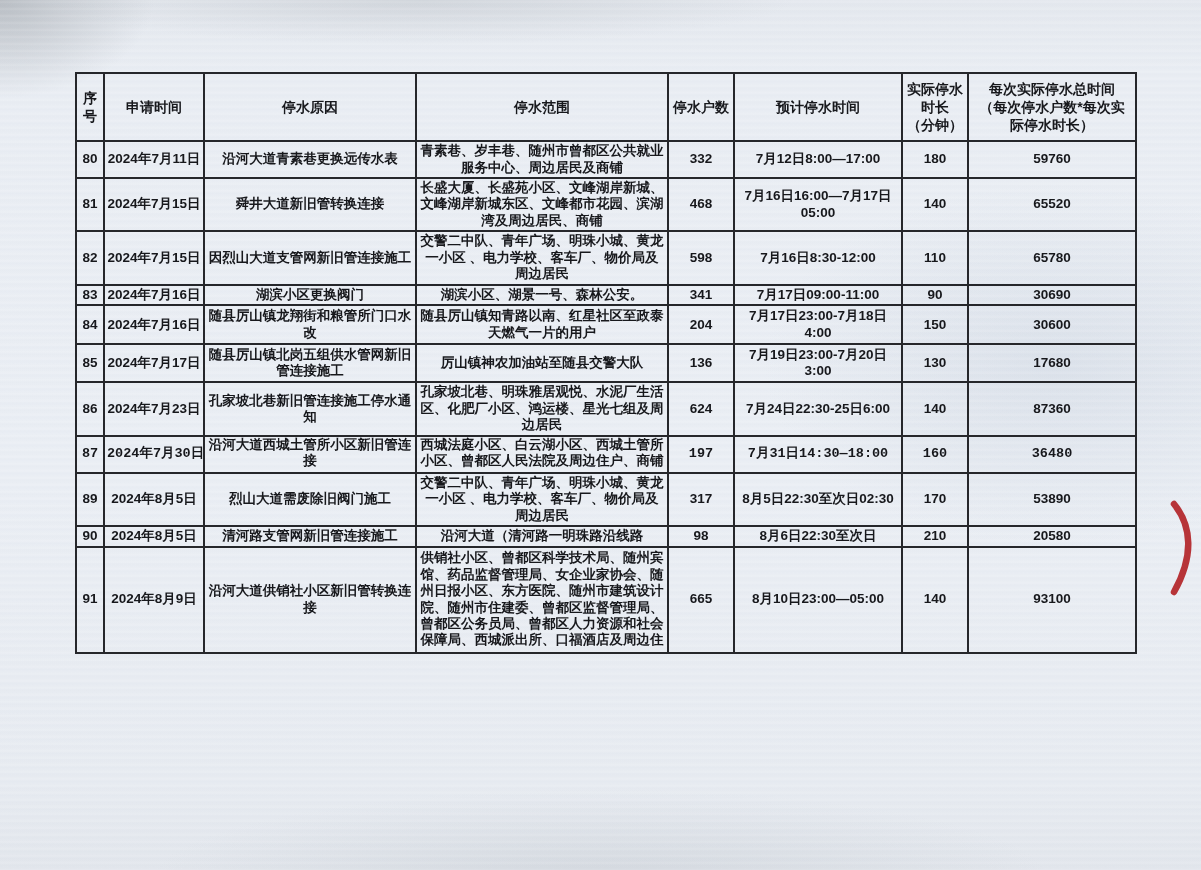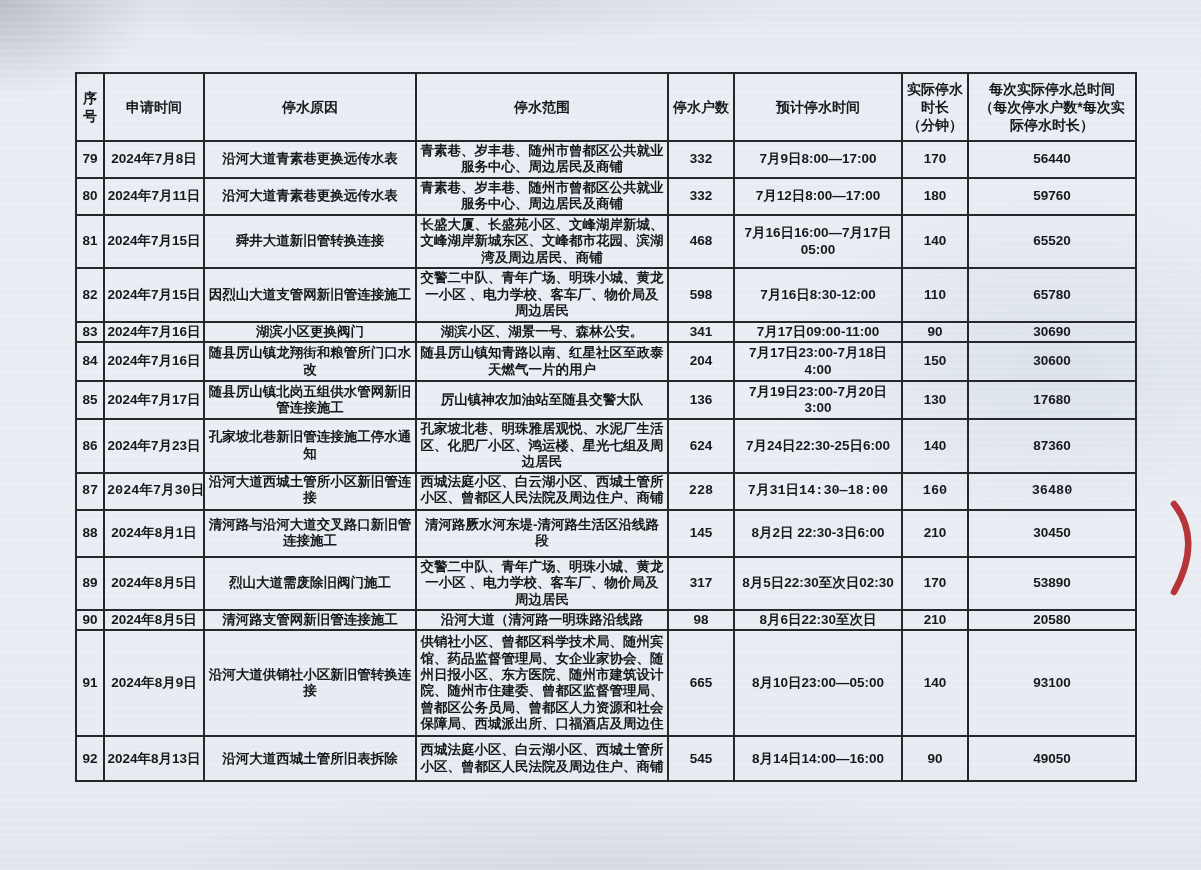--- a/index.html
+++ b/index.html
@@ -114,30 +114,20 @@
         <th>预计停水时间</th>
         <th>实际停水
 时长
 （分钟）</th>
         <th>每次实际停水总时间
 （每次停水户数*每次实
 际停水时长）</th>
       </tr>
     </thead>
     <tbody>
-        <tr style="height: 36px;">
-          <td class="cell-seq">79</td>
-          <td class="cell-date">2024年7月8日</td>
-          <td class="cell-reason">沿河大道青素巷更换远传水表</td>
-          <td class="cell-scope">青素巷、岁丰巷、随州市曾都区公共就业服务中心、周边居民及商铺</td>
-          <td class="cell-households">332</td>
-          <td class="cell-planned">7月9日8:00—17:00</td>
-          <td class="cell-duration">170</td>
-          <td class="cell-total">56440</td>
-        </tr>
         <tr style="height: 37px;">
           <td class="cell-seq">80</td>
           <td class="cell-date">2024年7月11日</td>
           <td class="cell-reason">沿河大道青素巷更换远传水表</td>
           <td class="cell-scope">青素巷、岁丰巷、随州市曾都区公共就业服务中心、周边居民及商铺</td>
           <td class="cell-households">332</td>
           <td class="cell-planned">7月12日8:00—17:00</td>
           <td class="cell-duration">180</td>
           <td class="cell-total">59760</td>
         </tr>
@@ -199,34 +189,24 @@
           <td class="cell-households">624</td>
           <td class="cell-planned">7月24日22:30-25日6:00</td>
           <td class="cell-duration">140</td>
           <td class="cell-total">87360</td>
         </tr>
         <tr style="height: 36px; font-family: Liberation Mono, monospace;">
           <td class="cell-seq">87</td>
           <td class="cell-date">2024年7月30日</td>
           <td class="cell-reason">沿河大道西城土管所小区新旧管连接</td>
           <td class="cell-scope">西城法庭小区、白云湖小区、西城土管所小区、曾都区人民法院及周边住户、商铺</td>
-          <td class="cell-households">228</td>
+          <td class="cell-households">197</td>
           <td class="cell-planned">7月31日14:30—18:00</td>
           <td class="cell-duration">160</td>
           <td class="cell-total">36480</td>
-        </tr>
-        <tr style="height: 47px;">
-          <td class="cell-seq">88</td>
-          <td class="cell-date">2024年8月1日</td>
-          <td class="cell-reason">清河路与沿河大道交叉路口新旧管连接施工</td>
-          <td class="cell-scope">清河路厥水河东堤-清河路生活区沿线路段</td>
-          <td class="cell-households">145</td>
-          <td class="cell-planned">8月2日 22:30-3日6:00</td>
-          <td class="cell-duration">210</td>
-          <td class="cell-total">30450</td>
         </tr>
         <tr style="height: 37px;">
           <td class="cell-seq">89</td>
           <td class="cell-date">2024年8月5日</td>
           <td class="cell-reason">烈山大道需废除旧阀门施工</td>
           <td class="cell-scope">交警二中队、青年广场、明珠小城、黄龙一小区 、电力学校、客车厂、物价局及周边居民</td>
           <td class="cell-households">317</td>
           <td class="cell-planned">8月5日22:30至次日02:30</td>
           <td class="cell-duration">170</td>
           <td class="cell-total">53890</td>
@@ -244,29 +224,19 @@
         <tr style="height: 106px;">
           <td class="cell-seq">91</td>
           <td class="cell-date">2024年8月9日</td>
           <td class="cell-reason">沿河大道供销社小区新旧管转换连接</td>
           <td class="cell-scope">供销社小区、曾都区科学技术局、随州宾馆、药品监督管理局、女企业家协会、随州日报小区、东方医院、随州市建筑设计院、随州市住建委、曾都区监督管理局、曾都区公务员局、曾都区人力资源和社会保障局、西城派出所、口福酒店及周边住</td>
           <td class="cell-households">665</td>
           <td class="cell-planned">8月10日23:00—05:00</td>
           <td class="cell-duration">140</td>
           <td class="cell-total">93100</td>
         </tr>
-        <tr style="height: 45px;">
-          <td class="cell-seq">92</td>
-          <td class="cell-date">2024年8月13日</td>
-          <td class="cell-reason">沿河大道西城土管所旧表拆除</td>
-          <td class="cell-scope">西城法庭小区、白云湖小区、西城土管所小区、曾都区人民法院及周边住户、商铺</td>
-          <td class="cell-households">545</td>
-          <td class="cell-planned">8月14日14:00—16:00</td>
-          <td class="cell-duration">90</td>
-          <td class="cell-total">49050</td>
-        </tr>
       </tbody>
   </table>
 </div>
 
 <svg class="red-mark" viewBox="0 0 46 100" xmlns="http://www.w3.org/2000/svg">
   <path d="M 14 6 C 32 28 34 58 14 94" fill="none" stroke="#b22428" stroke-width="6.5" stroke-linecap="round" opacity="0.92"></path>
 </svg>
 
 </body></html>

